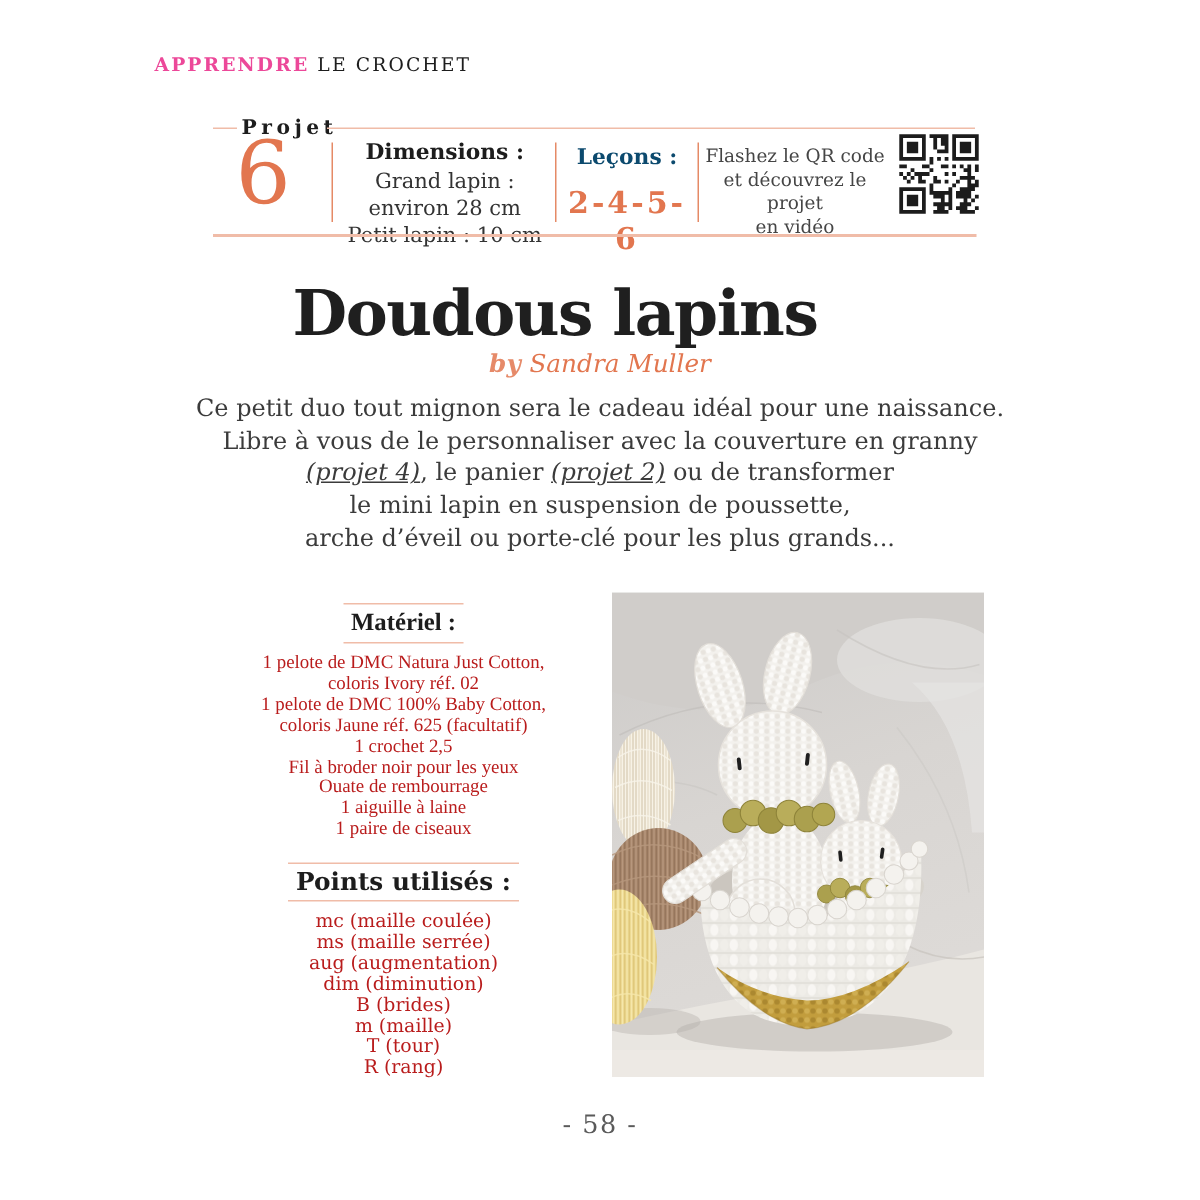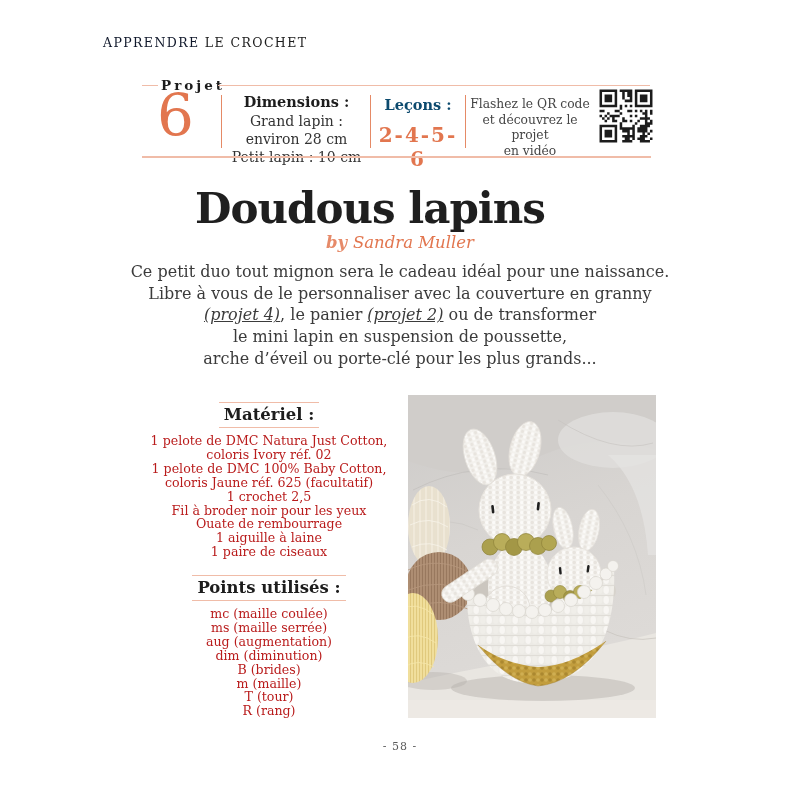--- a/index.html
+++ b/index.html
@@ -4,21 +4,21 @@
 <style>
   html,body{margin:0;padding:0;}
   body{
     width:800px;height:800px;position:relative;background:#ffffff;
     font-family:"DejaVu Serif", serif;color:#3a3a3a;overflow:hidden;
   }
   .abs{position:absolute;}
 
   
   .brand{left:103px;top:35px;font-size:12.5px;letter-spacing:1.4px;}
-  .brand .pre{color:#0f172a;}
+  .brand .pre{color:#ec4899;font-weight:bold;}
   .brand .main{color:#1d1d1d;font-weight:normal;}
 
   
   .project-bar{left:145px;top:76px;width:510px;height:84px;}
   .pb-line{position:absolute;background:#f0bca8;height:1px;}
   .pb-line.top-left{left:-3px;top:9px;width:16px;}
   .pb-line.top-right{left:73px;top:9px;width:432px;}
   .pb-line.bottom{left:-3px;top:80px;width:509px;height:2px;}
   .pb-divider{position:absolute;width:1px;top:19px;height:53px;background:#e58a66;}
   .pb-projet{position:absolute;left:16px;top:1px;font-size:13.5px;font-weight:bold;
@@ -41,32 +41,32 @@
     font-style:italic;color:#e2764f;}
   .byline .by{opacity:.85;font-weight:bold;}
 
   
   .intro{left:0;top:261px;width:800px;text-align:center;font-size:16px;
     line-height:21.7px;color:#3b3b3b;}
   .intro a{color:#3b3b3b;font-style:italic;text-decoration:underline;cursor:pointer;}
 
   
   .section{left:118px;width:302px;text-align:center;}
-  .sec-materiel{top:402px;}
+  .sec-materiel{top:402px;font-family:Liberation Serif, serif;}
   .sec-points{top:575px;}
   .sec-head{display:inline-block;font-size:16.5px;font-weight:bold;color:#1d1d1d;
     border-top:1px solid #f0bca8;border-bottom:1px solid #f0bca8;padding:2px 5px 3px;}
   .sec-list{margin-top:6px;font-size:12.6px;line-height:13.9px;color:#b91c1c;}
 
   
   .photo{left:408px;top:395px;width:248px;height:323px;}
   .photo svg{display:block;width:248px;height:323px;}
 
   
-  .page-number{left:0;top:740px;width:800px;text-align:center;font-size:11px;
+  .page-number{left:0;top:740px;width:800px;text-align:center;font-size:17px;
     letter-spacing:1px;color:#5a5a5a;}
 </style>
 </head>
 <body>
 
 <div class="abs brand">
   <span class="pre">APPRENDRE</span>
   <span> </span>
   <span class="main">LE CROCHET</span>
 </div>

